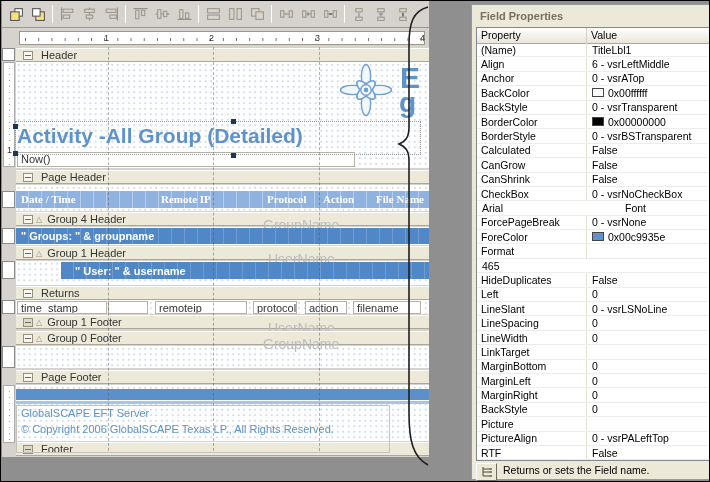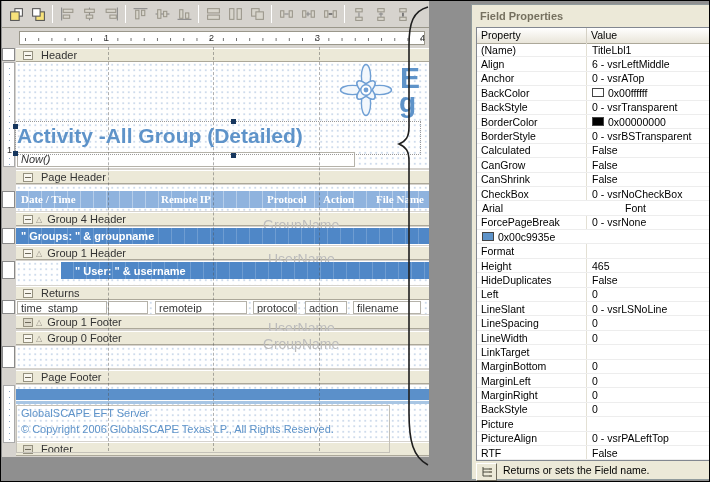--- a/index.html
+++ b/index.html
@@ -308,21 +308,21 @@
   </svg>
   <span class="logoletter" style="left:399px;top:60px;font-size:30px;">E</span>
   <span class="logoletter" style="left:398px;top:86px;font-size:28px;">g</span>
 
   <div class="titlebox"></div>
   <span class="title-text">Activity -All Group (Detailed)</span>
   <span class="handle" style="left:12px;top:123px"></span>
   <span class="handle" style="left:12px;top:150px"></span>
   <span class="handle" style="left:230px;top:118px"></span>
   <span class="handle" style="left:230px;top:152px"></span>
-  <div class="fieldbox" style="left:16px;top:151px;width:338px;height:15px;font-style:italic;">Now()</div>
+  <div class="fieldbox" style="left:16px;top:151px;width:338px;height:15px;">Now()</div>
 
   <div class="sel" style="top:190px;height:17px;"></div>
   <div class="colsrow">
     <span style="left:5px">Date / Time</span>
     <span style="left:145px">Remote IP</span>
     <span style="left:251px">Protocol</span>
     <span style="left:307px">Action</span>
     <span style="left:360px">File Name</span>
   </div>
 
@@ -415,28 +415,28 @@
           </div>
           <div class="prow">
             <span class="pcell pval">Arial</span>
             <span class="pcell pname">Font</span>
           </div>
           <div class="prow">
             <span class="pcell pname">ForcePageBreak</span>
             <span class="pcell pval">0 - vsrNone</span>
           </div>
           <div class="prow">
+            <span class="pcell pname">ForeColor</span>
             <span class="pcell pval"><span class="sw" style="background: rgb(94, 147, 201);"></span>0x00c9935e</span>
           </div>
           <div class="prow">
             <span class="pcell pname">Format</span>
             <span class="pcell pval"></span>
           </div>
           <div class="prow">
-            <span class="pcell pname">Height</span>
             <span class="pcell pval">465</span>
           </div>
           <div class="prow">
             <span class="pcell pname">HideDuplicates</span>
             <span class="pcell pval">False</span>
           </div>
           <div class="prow">
             <span class="pcell pname">Left</span>
             <span class="pcell pval">0</span>
           </div>

